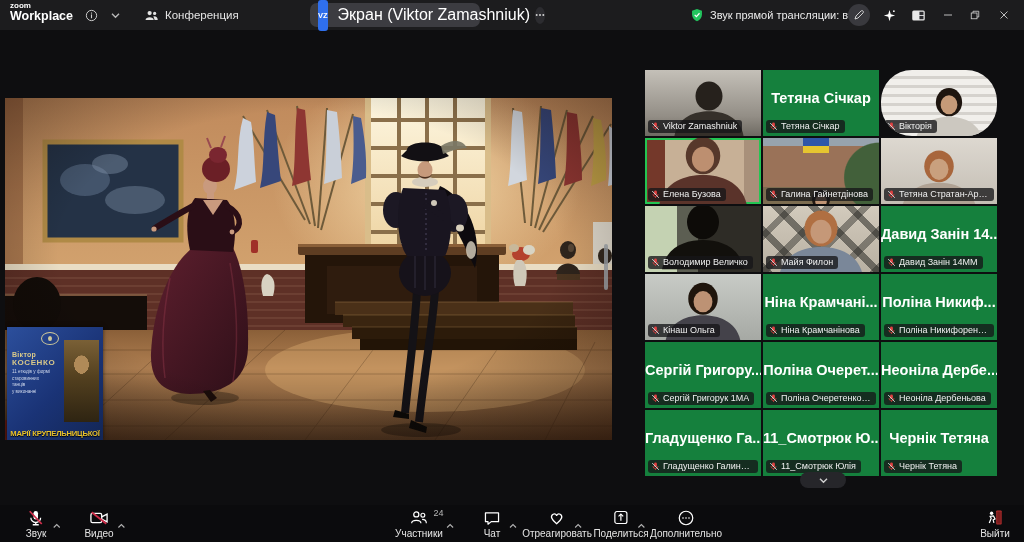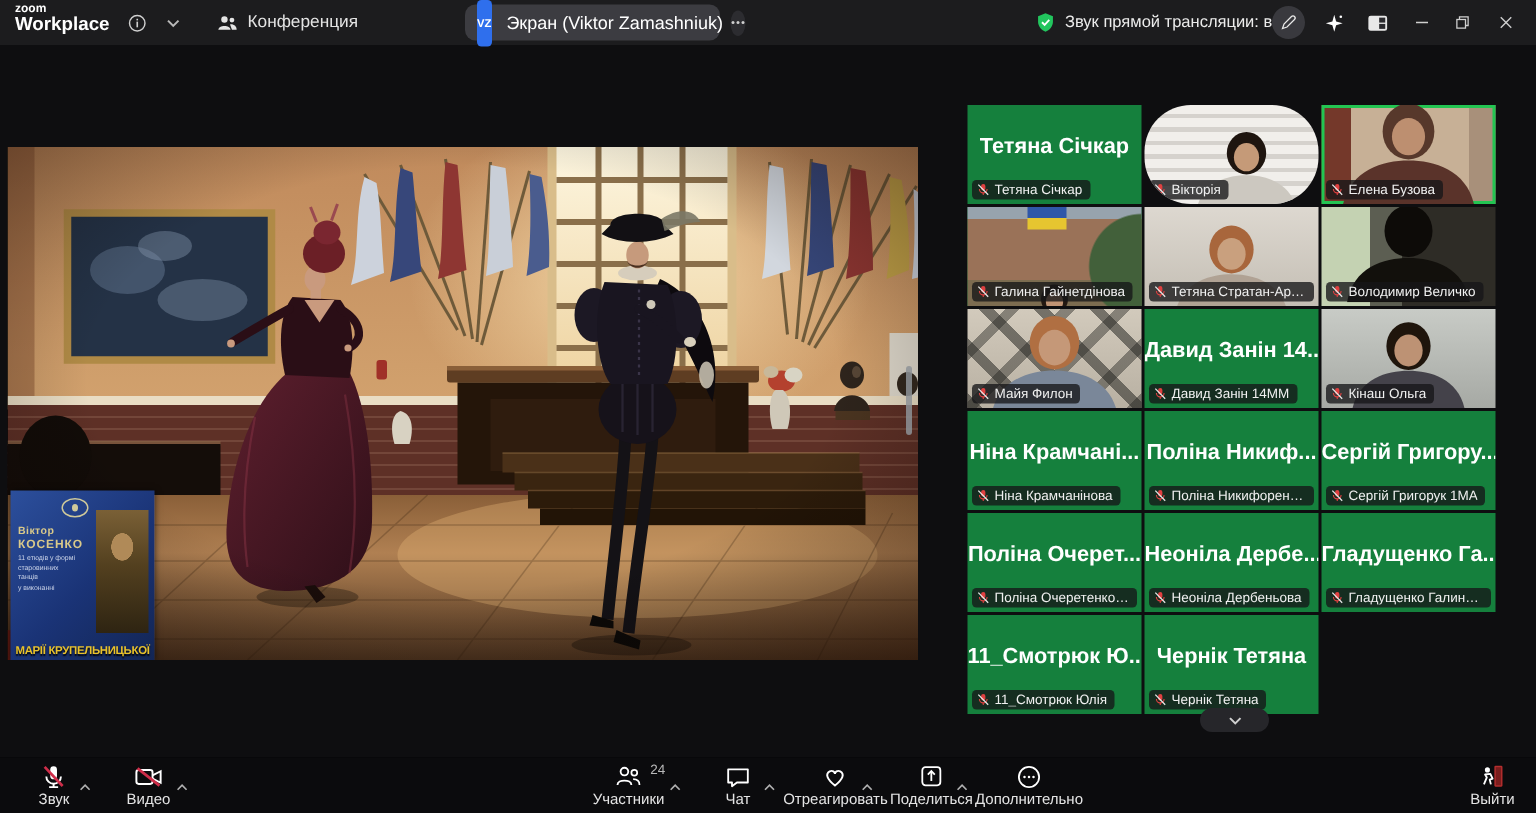--- a/index.html
+++ b/index.html
@@ -8,21 +8,21 @@
 
   
   .titlebar { position:absolute; top:0; left:0; width:1024px; height:30px; background:#1c1c1e; z-index:40; }
   .logo { position:absolute; left:10px; top:2px; line-height:1.05; }
   .logo-zoom { font-size:8px; font-weight:700; color:#fff; display:block; }
   .logo-wp { font-size:12.5px; font-weight:700; color:#fff; display:block; }
   .tb-ico { position:absolute; top:0; height:30px; display:flex; align-items:center; justify-content:center; color:#cfcfcf; }
   .conf-tab { position:absolute; left:144px; top:0; height:30px; display:flex; align-items:center; gap:6px; color:#e4e4e4; font-size:11.5px; }
   .screen-tab { position:absolute; left:310px; top:3px; width:170px; height:24px; background:#3c3c41; border-radius:7px; display:flex; align-items:center; gap:5px; padding:0 5px 0 8px; }
   .vz-badge { width:15px; height:31px; border-radius:3px; background:#2f6fed; color:#fff; font-size:7.5px; font-weight:700; display:flex; align-items:center; justify-content:center; }
-  .screen-tab-label { font-size:12px; color:#fff; white-space:nowrap; flex:1; }
+  .screen-tab-label { font-size:16px; color:#fff; white-space:nowrap; flex:1; }
   .tab-more { width:17px; height:17px; border-radius:50%; background:#2c2c30; display:flex; align-items:center; justify-content:center; }
   .stream-status { position:absolute; left:690px; top:0; height:30px; display:flex; align-items:center; gap:6px; }
   .stream-status span { font-size:11px; color:#ececec; white-space:nowrap; }
   .pencil-btn { position:absolute; left:848px; top:4px; width:22px; height:22px; border-radius:50%; background:#39393e; display:flex; align-items:center; justify-content:center; }
   .winctl { position:absolute; top:0; height:30px; width:24px; display:flex; align-items:center; justify-content:center; color:#cfcfcf; }
 
   
   .main { position:absolute; top:30px; left:0; width:1024px; height:475px; background:#0e0e10; }
 
   
@@ -403,20 +403,36 @@
         <div class="cover-sm">у виконанні</div>
       </div>
       <div class="cover-portrait"></div>
       <div class="cover-footer">МАРІЇ КРУПЕЛЬНИЦЬКОЇ</div>
     </div>
 
     <div class="vid-scrollbar"></div>
   </div>
 
   <div class="grid" id="grid">
+      <div class="tile cam-viktor">
+        <svg class="avatar" viewBox="0 0 100 66" preserveAspectRatio="xMidYMax meet">
+          <ellipse class="av-head" cx="50" cy="29" rx="12.5" ry="13.5"></ellipse>
+          <ellipse class="av-face" cx="50" cy="31.5" rx="8" ry="9"></ellipse>
+          <path class="av-body" d="M18,66 C21,48 37,43 50,43 C63,43 79,48 82,66 Z"></path>
+        </svg>
+        <div class="pill">
+          <svg viewBox="0 0 12 12">
+            <rect x="4.1" y="0.8" width="3.8" height="6" rx="1.9" fill="#e04040"></rect>
+            <path d="M2.6,5.4 a3.4,3.4 0 0 0 6.8,0" fill="none" stroke="#e04040" stroke-width="1"></path>
+            <line x1="6" y1="8.8" x2="6" y2="10.6" stroke="#e04040" stroke-width="1"></line>
+            <line x1="1.6" y1="1.4" x2="10.4" y2="10.4" stroke="#eaeaea" stroke-width="1.1"></line>
+          </svg>
+          <span>Viktor Zamashniuk</span>
+        </div>
+      </div>
       <div class="tile">
         <div class="disp-name">Тетяна Січкар</div>
         <div class="pill">
           <svg viewBox="0 0 12 12">
             <rect x="4.1" y="0.8" width="3.8" height="6" rx="1.9" fill="#e04040"></rect>
             <path d="M2.6,5.4 a3.4,3.4 0 0 0 6.8,0" fill="none" stroke="#e04040" stroke-width="1"></path>
             <line x1="6" y1="8.8" x2="6" y2="10.6" stroke="#e04040" stroke-width="1"></line>
             <line x1="1.6" y1="1.4" x2="10.4" y2="10.4" stroke="#eaeaea" stroke-width="1.1"></line>
           </svg>
           <span>Тетяна Січкар</span>

